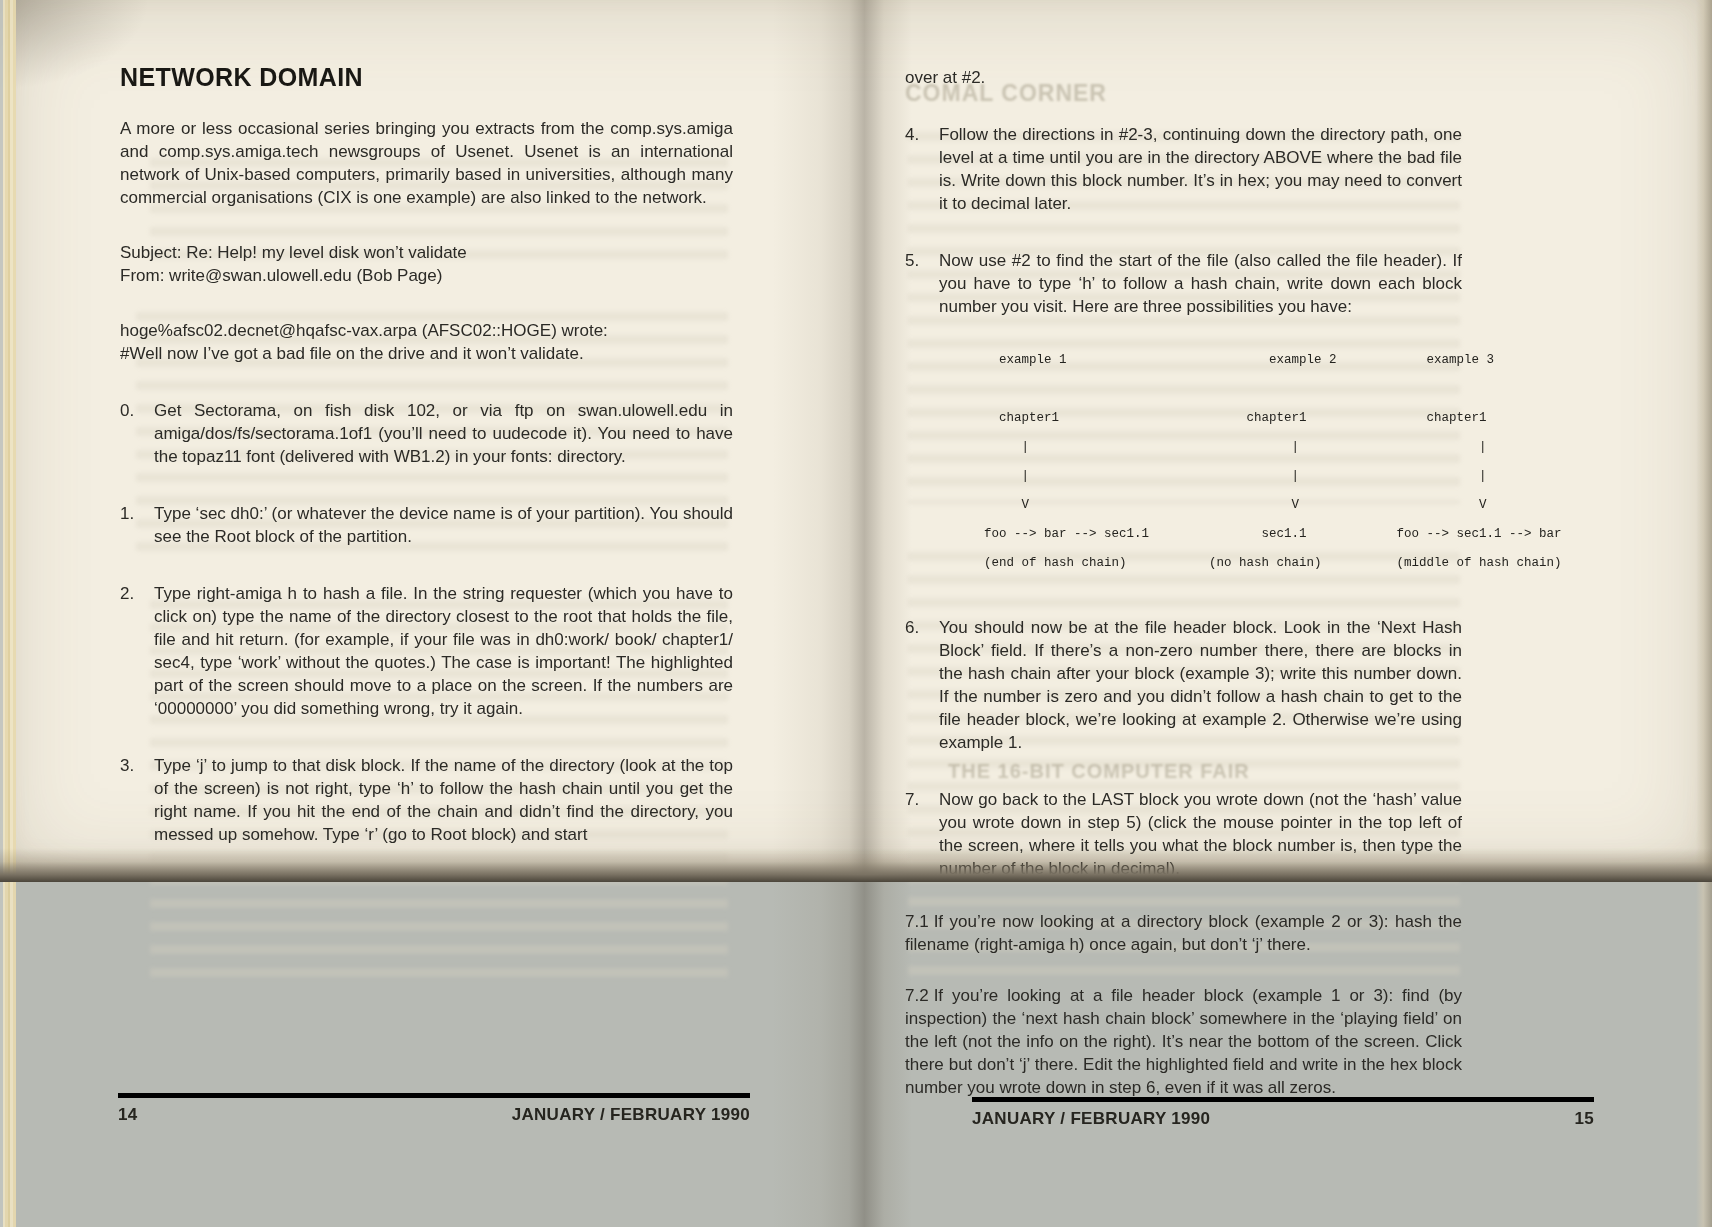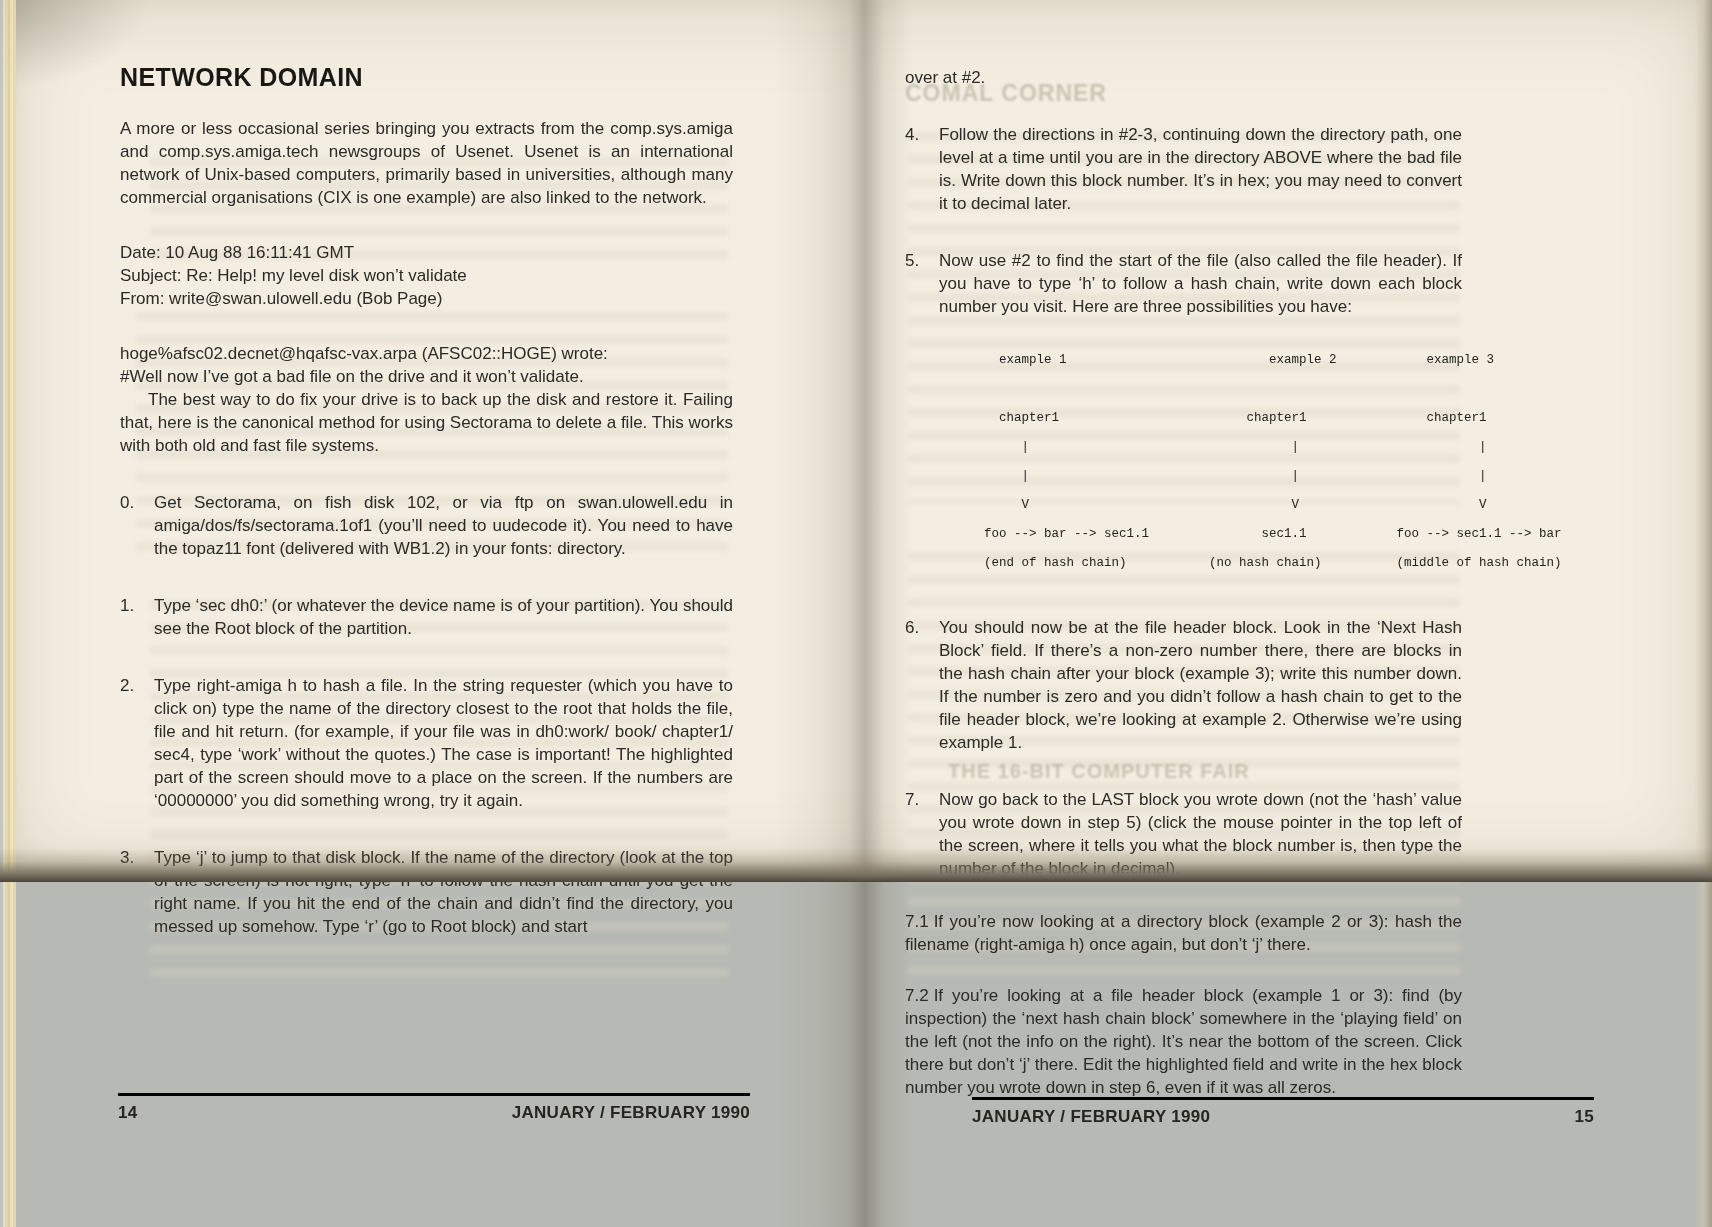--- a/index.html
+++ b/index.html
@@ -81,21 +81,21 @@
   .subnum{margin-right:5px;}
   pre.diagram{
     font-family:"Liberation Mono","DejaVu Sans Mono",monospace;
     font-size:12.5px;line-height:29px;margin:28px 0 0 79px;
     color:#24231f;white-space:pre;
   }
   .diagram-wrap{margin-bottom:38px;}
   
   .footer{
     position:absolute;display:flex;justify-content:space-between;
-    border-top:3px solid #000000;padding-top:7px;
+    border-top:5px solid #000000;padding-top:7px;
     font-size:17px;font-weight:bold;color:#26251f;letter-spacing:.3px;
   }
   .footer-left{left:118px;top:1093px;width:632px;}
   .footer-right{left:972px;top:1097px;width:622px;}
 </style>
 </head>
 <body>
 
 <div class="book">
   <div class="corner-shadow-tl"></div>
@@ -107,31 +107,29 @@
   <div class="ghost-stripes" style="left:908px;top:540px;width:552px;height:440px;"></div>
   <div class="ghost-text" style="left:905px;top:80px;font-size:23px;">COMAL CORNER</div>
   <div class="ghost-text" style="left:948px;top:760px;font-size:20px;">THE 16-BIT COMPUTER FAIR</div>
 
   <div class="page" style="left:120px;top:64px;width:613px;">
     <h1 class="title">NETWORK DOMAIN</h1>
 
     <p class="just mt-intro">A more or less occasional series bringing you extracts from the comp.sys.amiga and comp.sys.amiga.tech newsgroups of Usenet. Usenet is an international network of Unix-based computers, primarily based in universities, although many commercial organisations (CIX is one example) are also linked to the network.</p>
 
     <div class="block-gap">
-      <p>Date: 10 Aug 88 16:11:41 GMT</p>
       <p>Subject: Re: Help! my level disk won’t validate</p>
       <p>From: write@swan.ulowell.edu (Bob Page)</p>
     </div>
 
     <div class="block-gap">
       <p>hoge%afsc02.decnet@hqafsc-vax.arpa (AFSC02::HOGE) wrote:</p>
       <p>#Well now I’ve got a bad file on the drive and it won’t validate.</p>
     </div>
 
-    <p class="just indent1">The best way to do fix your drive is to back up the disk and restore it. Failing that, here is the canonical method for using Sectorama to delete a file. This works with both old and fast file systems.</p>
 
     <div>
       <div class="step">
         <span class="step-num">0.</span>
         <span class="step-text">Get Sectorama, on fish disk 102, or via ftp on swan.ulowell.edu in amiga/dos/fs/sectorama.1of1 (you’ll need to uudecode it). You need to have the topaz11 font (delivered with WB1.2) in your fonts: directory.</span>
       </div>
       <div class="step">
         <span class="step-num">1.</span>
         <span class="step-text">Type ‘sec dh0:’ (or whatever the device name is of your partition). You should see the Root block of the partition.</span>
       </div>

